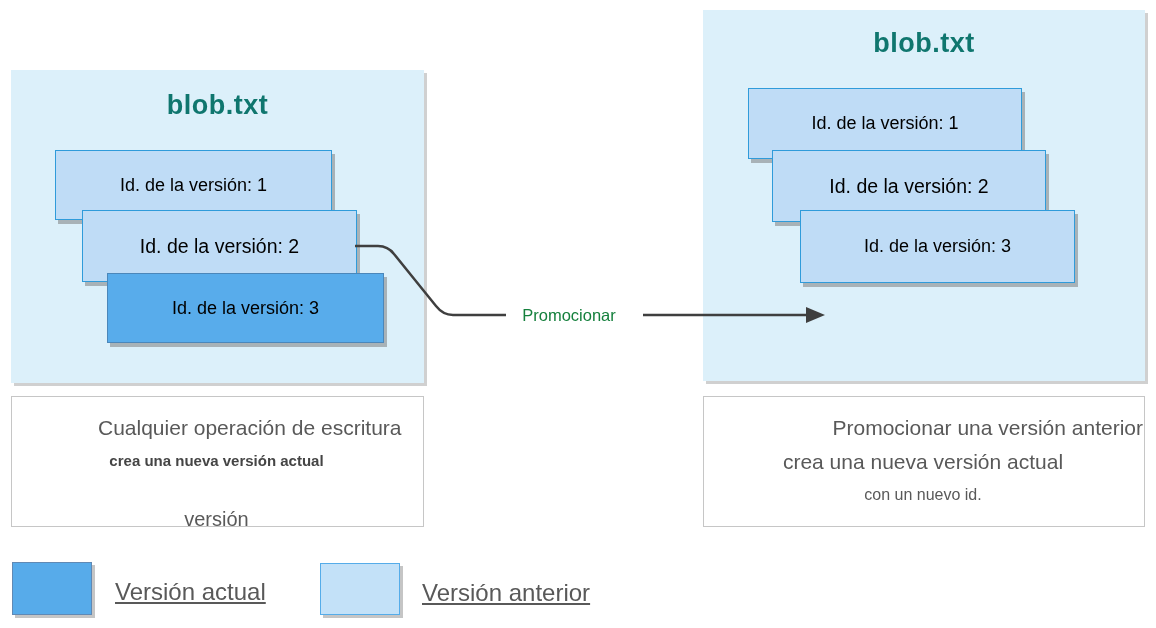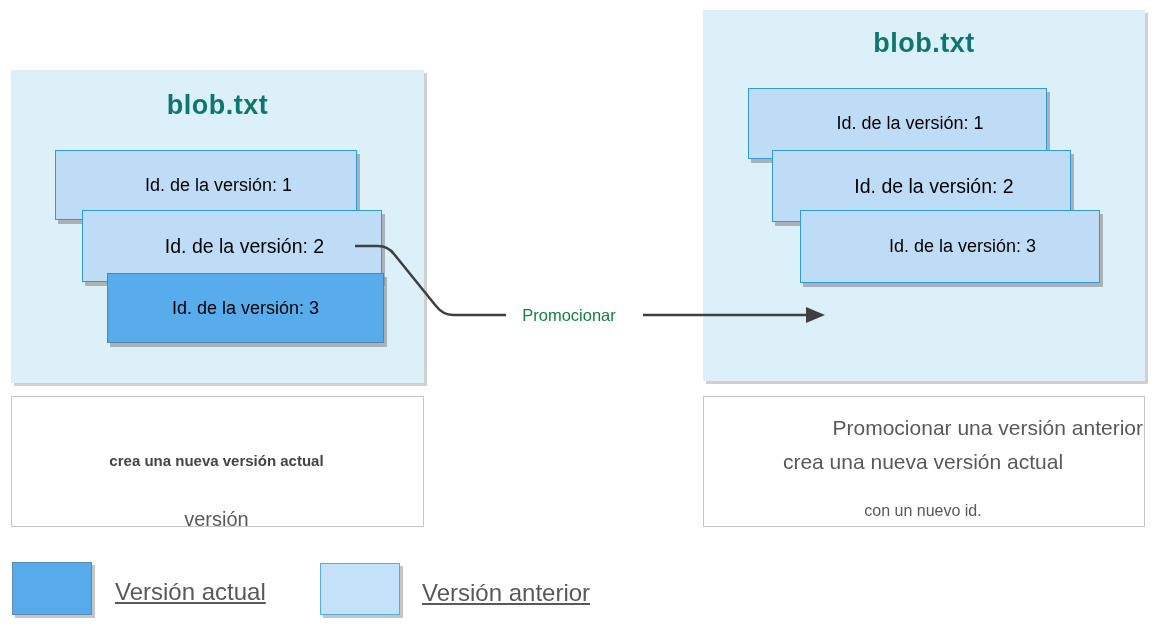--- a/index.html
+++ b/index.html
@@ -24,21 +24,21 @@
   }
   .title-left  { left:11px;  top:90px; width:413px; }
   .title-right { left:703px; top:28px; width:442px; }
 
   
   .card {
     position:absolute; display:flex; align-items:center; justify-content:center;
     font-size:18px; color:#000000;
     box-shadow:3px 4px 0 rgba(115,115,115,0.5);
   }
-  .card.prev { background:#bfdcf6; border:1px solid #2f9bda;padding-left:25px; }
+  .card.prev { background:#bfdcf6; border:1px solid #2f9bda; }
   .card.curr { background:#58aceb; border:1px solid #4b87ba; }
   .card.font-lg { font-size:19.5px; }
 
   .l-card1 { left:55px;  top:150px; width:275px; height:68px; }
   .l-card2 { left:82px;  top:210px; width:273px; height:70px; }
   .l-card3 { left:107px; top:273px; width:275px; height:68px; }
 
   .r-card1 { left:748px; top:88px;  width:272px; height:69px; }
   .r-card2 { left:772px; top:150px; width:272px; height:70px; }
   .r-card3 { left:800px; top:210px; width:273px; height:71px; }
@@ -51,21 +51,21 @@
   .cap-left  { left:11px;  top:396px; width:411px; height:129px; }
   .cap-right { left:703px; top:396px; width:440px; height:129px; }
 
   .cap-line { position:absolute; color:#595959; }
   .cl1 { left:98px;  top:416px; font-size:21px; white-space:nowrap; }
   .cl2 { left:11px;  top:452px; width:411px; text-align:center; font-size:15px; font-weight:bold; color:#454545; }
   .cl3 { left:11px;  top:484px; width:411px; text-align:center; font-size:20px;margin-top:24px; }
 
   .cr1 { left:703px; top:416px; width:440px; text-align:right; font-size:21px; }
   .cr2 { left:703px; top:450px; width:440px; text-align:center; font-size:21px; }
-  .cr3 { left:703px; top:486px; width:440px; text-align:center; font-size:16px;margin-top:16px; }
+  .cr3 { left:703px; top:486px; width:440px; text-align:center; font-size:16px; }
 
   
   .arrow-svg { position:absolute; left:0; top:0; pointer-events:none; }
   .arrow-label {
     position:absolute; left:510px; top:306px; width:118px; text-align:center;
     font-size:16.5px; color:#15803d;
   }
 
   
   .swatch { position:absolute; box-shadow:3px 3px 0 rgba(140,140,140,0.5); }
@@ -107,20 +107,21 @@
   </div>
 
   <svg class="arrow-svg" width="1156" height="628" viewBox="0 0 1156 628">
     <path d="M355 246 H378 Q388 246 394 254 L436 306 Q443 315 453 315 H506" fill="none" stroke="#3f3f3f" stroke-width="2.5"></path>
     <path d="M643 315 H807" fill="none" stroke="#3f3f3f" stroke-width="2.5"></path>
     <polygon points="806,307 825,315 806,323" fill="#3f3f3f"></polygon>
   </svg>
   <div class="arrow-label">Promocionar</div>
 
   <div class="caption-box cap-left"></div>
+  <div class="cap-line cl1">Cualquier operación de escritura</div>
   <div class="cap-line cl2">crea una nueva versión actual</div>
   <div class="cap-line cl3">versión</div>
 
   <div class="caption-box cap-right"></div>
   <div class="cap-line cr1">Promocionar una versión anterior</div>
   <div class="cap-line cr2">crea una nueva versión actual</div>
   <div class="cap-line cr3">con un nuevo id.</div>
 
   <div class="swatch swatch-current"></div>
   <div class="legend-label label-current">Versión actual</div>

